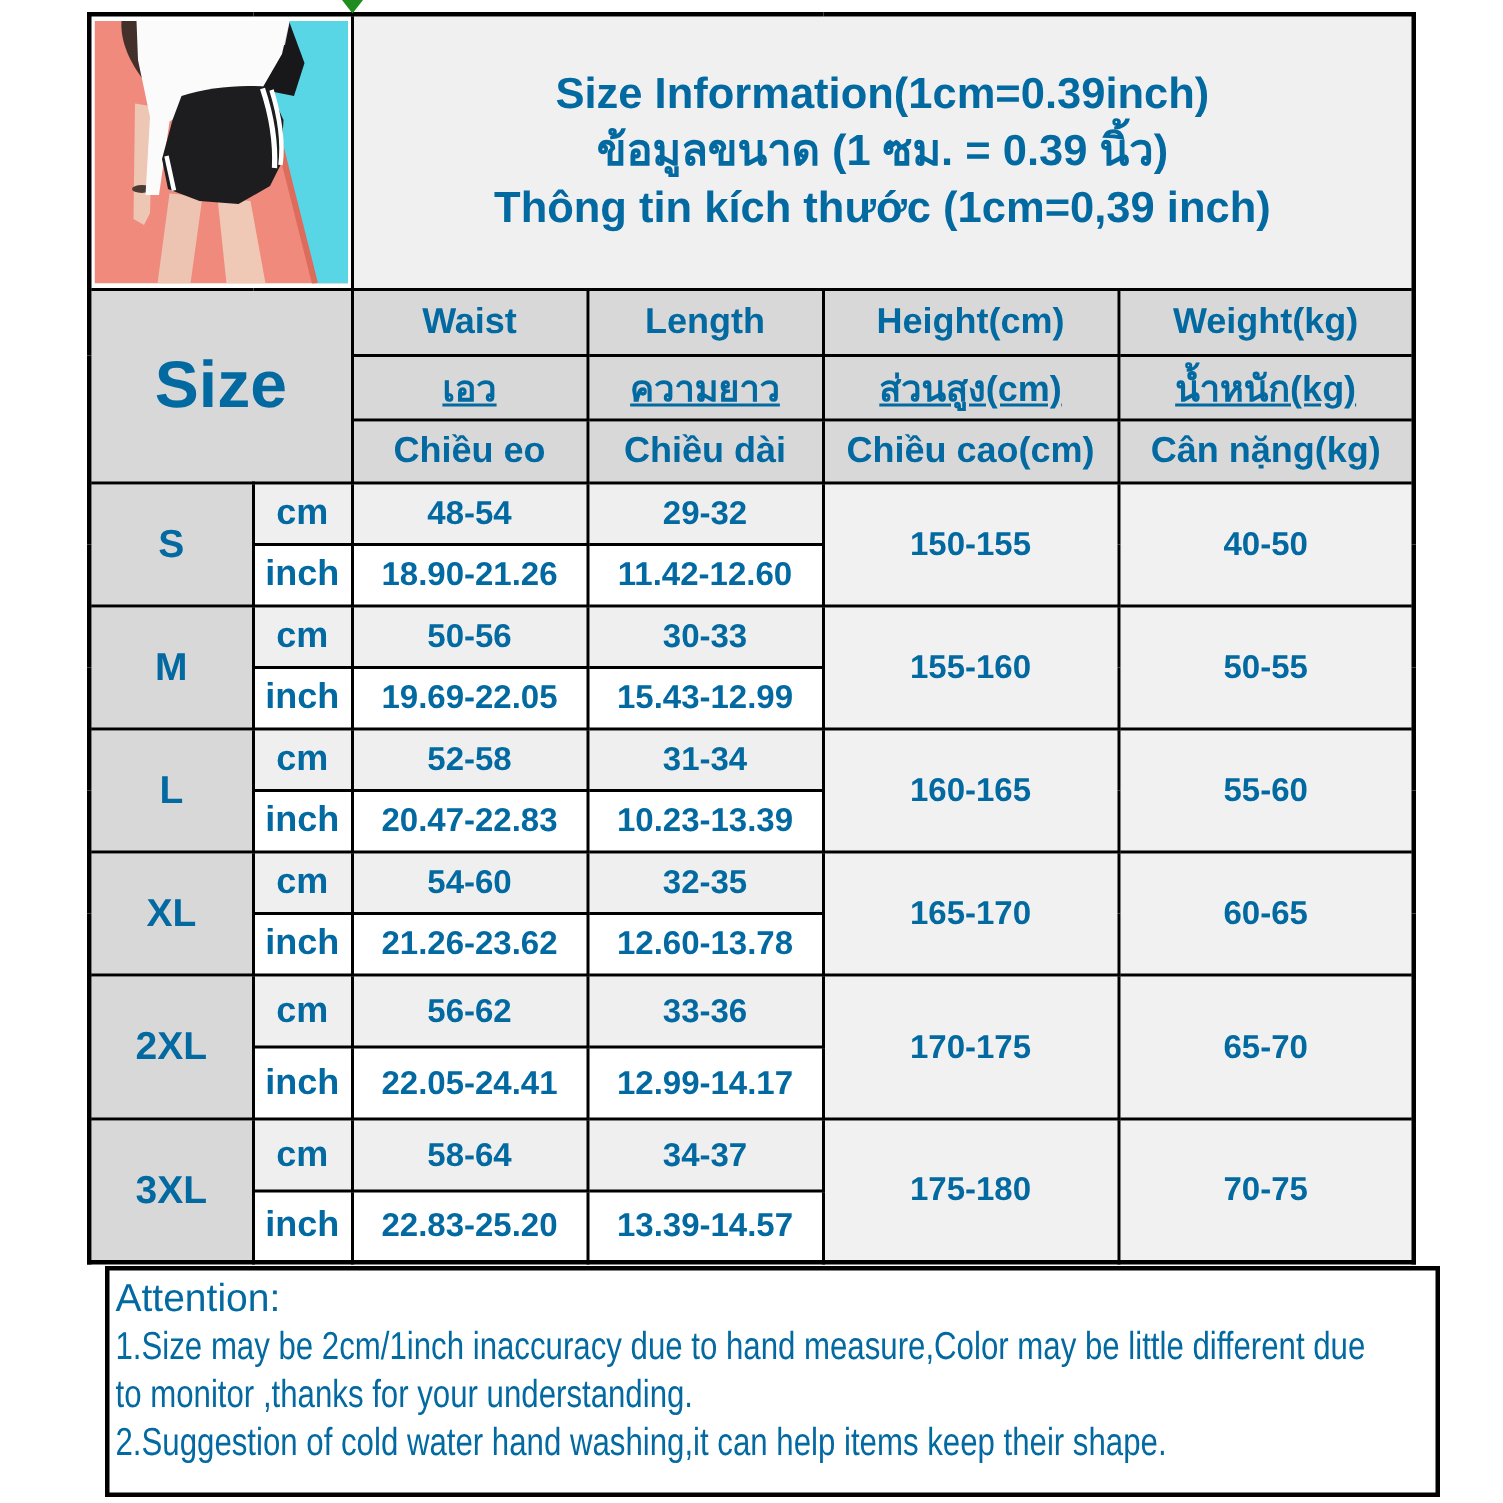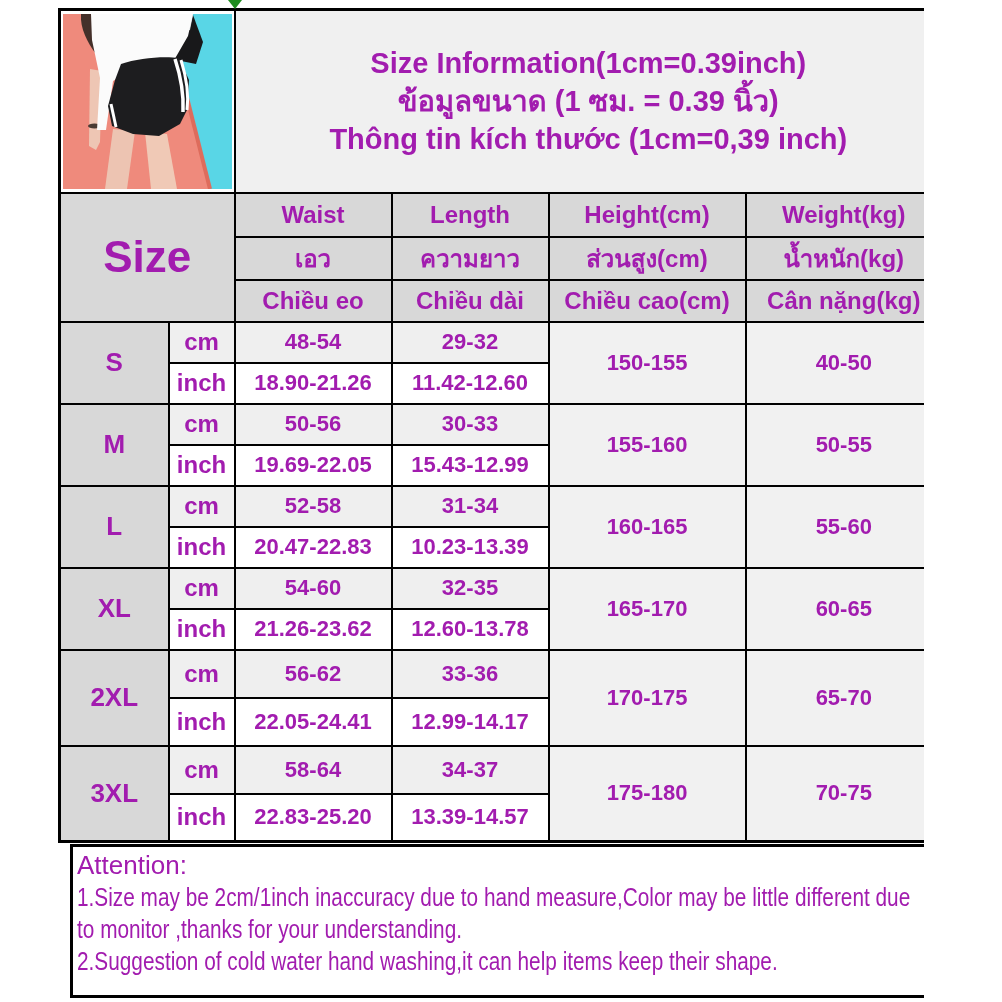--- a/index.html
+++ b/index.html
@@ -1,31 +1,31 @@
 <!DOCTYPE html>
 <html><head>
 <meta charset="utf-8">
 <style>
   html,body{margin:0;padding:0;background:#ffffff;}
   .canvas{
-    position:relative;width:924px;height:1002px;background:#ffffff;overflow:hidden;
-    font-family:"Liberation Sans","DejaVu Sans",sans-serif;color:#a21caf;
+    position:relative;width:1002px;height:1002px;background:#ffffff;overflow:hidden;
+    font-family:"Liberation Sans","DejaVu Sans",sans-serif;color:#0369a1;
   }
   table.size-table{
     position:absolute;left:58px;top:8px;width:883px;
     border-collapse:collapse;table-layout:fixed;
     border:3px solid #000;background:#fff;
   }
   table.size-table td{
     border:2px solid #000;text-align:center;vertical-align:middle;
     font-weight:bold;padding:0;overflow:hidden;
   }
   tr.r-top{height:183px;}
   tr.r-h1{height:44px;}
-  tr.r-h2{height:43px;}
+  tr.r-h2{height:43px;text-decoration:underline;}
   tr.r-h3{height:42px;}
   tr.r-cm,tr.r-inch{height:41px;}
   tr.tall{height:48px;}
   .photo-cell{background:#fff;padding:3px;}
   .title-cell{background:#f0f0f0;font-size:29px;line-height:38px;}
   .hdr{background:#d8d8d8;font-size:24px;}
   .size-cell{background:#d8d8d8;font-size:44px;}
   .label-cell{background:#d8d8d8;font-size:26px;}
   .u{font-size:24px;}
   .v{font-size:22px;}

